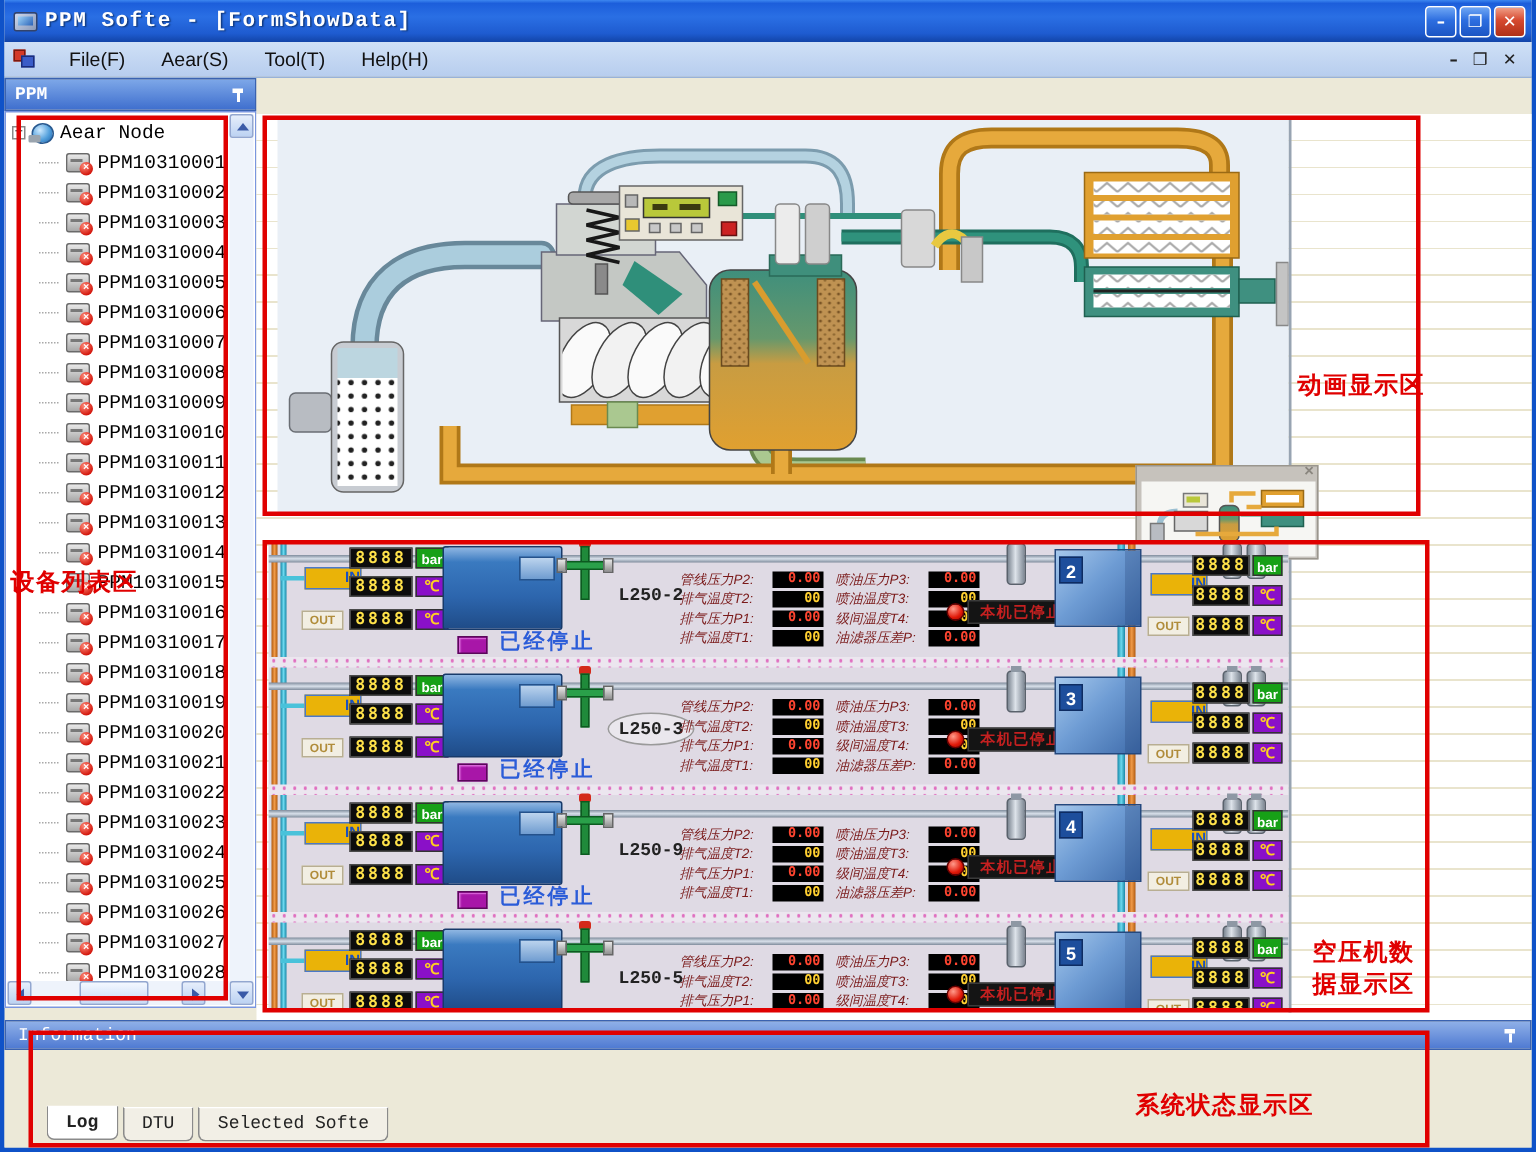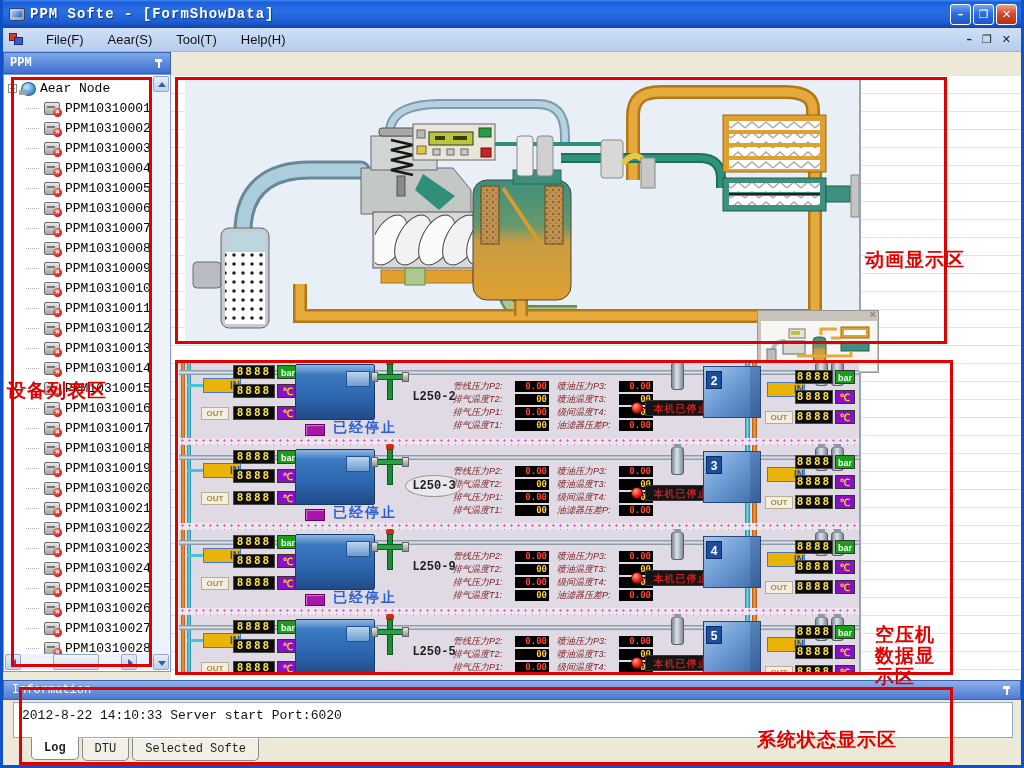--- a/index.html
+++ b/index.html
@@ -162,21 +162,21 @@
     padding:5px 8px; }
   .tabrow { position:absolute; left:10px; top:58px; width:1000px; height:24px; display:flex;
     align-items:flex-start; padding-left:18px; }
   .tab { font-family:"Liberation Mono", monospace; font-size:12px; color:#222; background:#f2efe6;
     border:1px solid #8a8a8a; border-top:1px solid #fff; border-radius:0 0 5px 5px;
     padding:3px 12px 4px; margin-right:3px; }
   .tab.active { background:#fff; font-weight:bold; border-top:1px solid #fff; position:relative; top:-1px; }
 
   
   .ann { position:absolute; border:3px solid #e00000; pointer-events:none; }
-  .anntext { position:absolute; color:#e00000; font-weight:bold; font-size:19px;
+  .anntext { position:absolute; color:#e00000; font-weight:bold; font-size:16px;
     letter-spacing:1px; pointer-events:none; font-family:"DejaVu Sans", sans-serif; }
 </style>
 </head>
 <body>
 
 <div id="app">
 
   <div class="titlebar">
     <span class="app-icon"></span>
     <span class="title-text">PPM Softe - [FormShowData]</span>
@@ -918,23 +918,20 @@
         <span class="unit cel" style="left:656px;top:50px;width:20px;">℃</span>
       </div>
     </div>
   </div>
 
   <div class="dock-bottom">
     <div class="infohead">
       <span>Information</span>
       <span class="pin"></span>
     </div>
-    <div class="infobody">
-      <span>2012-8-22 14:10:33  Server start Port:6020</span>
-    </div>
     <div class="tabrow">
       <span class="tab active">Log</span>
       <span class="tab">DTU</span>
       <span class="tab">Selected Softe</span>
     </div>
   </div>
 
   <div class="ann" style="left:8px;top:77px;width:141px;height:590px;"></div>
   <div class="ann" style="left:172px;top:77px;width:772px;height:267px;"></div>
   <div class="ann" style="left:172px;top:360px;width:778px;height:315px;"></div>

